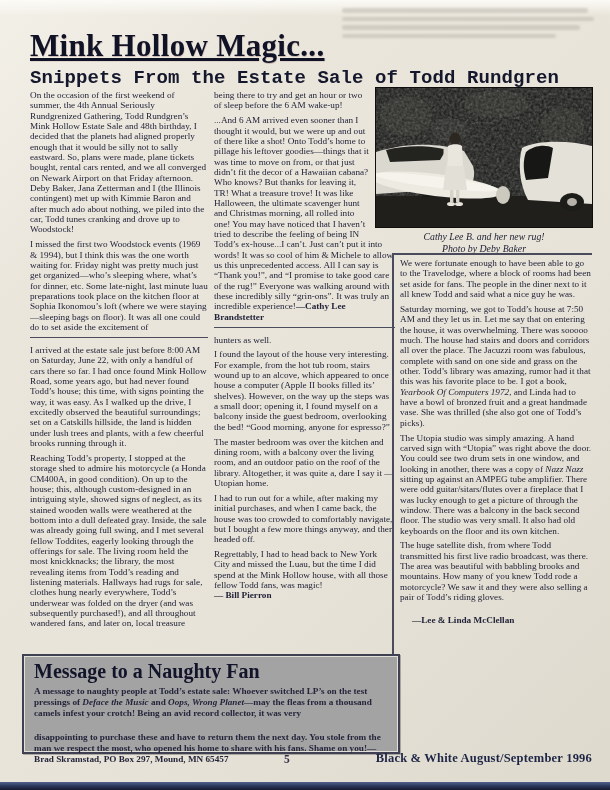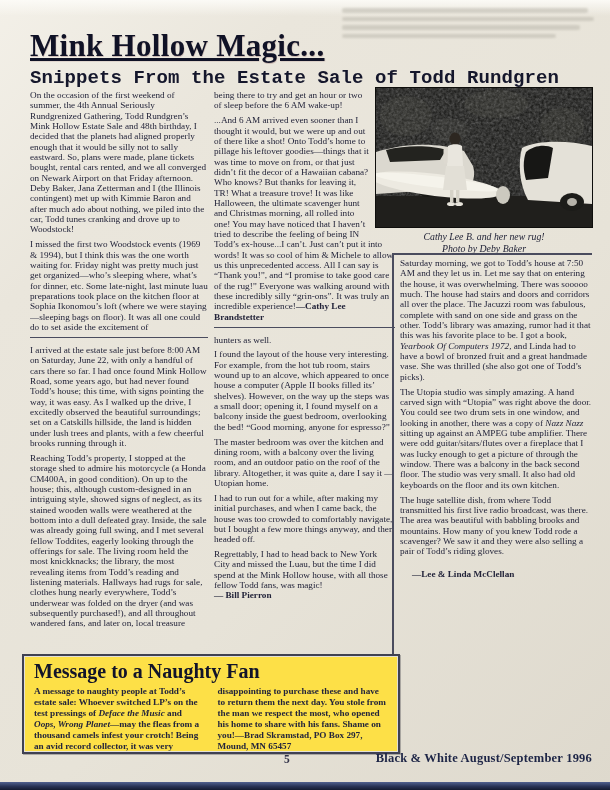--- a/index.html
+++ b/index.html
@@ -32,25 +32,25 @@
 
   .photo-frame { position:absolute; left:376px; top:88px; width:216px; height:139px;
     outline:1px solid #0e0e0c; background:#111; }
   .photo-caption { position:absolute; left:378px; top:231px; width:212px; text-align:center;
     font-weight:normal; font-style:italic; font-size:9.8px; line-height:11.5px; color:#1c1e33; }
 
   .col3-top-rule { position:absolute; left:392px; top:253px; width:200px; height:1.6px; background:#4a4c5e; }
   .col3-left-rule { position:absolute; left:392px; top:253px; width:1.6px; height:483px; background:#4a4c5e; }
 
   .naughty-box { position:absolute; left:22px; top:654px; width:378px; height:100px;
-    box-sizing:border-box; background:#fde047; border:2.5px solid #3f4152;
+    box-sizing:border-box; background:#a3a3a3; border:2.5px solid #3f4152;
     box-shadow:inset 0 0 0 1px #e3e0d7, 1px 1px 0 rgba(60,60,70,.35);
     padding:5px 10px 5px 10px; }
   .naughty-box h2 { margin:0 0 4px 0; font-size:20px; line-height:21px; font-weight:bold; color:#12142a; }
-  .naughty-cols { display:flex; gap:13px; font-weight:bold; font-size:9.2px; line-height:10.9px; color:#24253b; }
+  .naughty-cols { display:flex; gap:13px; font-weight:bold; font-size:9.2px; line-height:10.9px; color:#24253b;flex-direction:column; }
   .naughty-cols .ncol { flex:1; }
 
   .footer-page-num { position:absolute; left:284px; top:753px; font-size:11.5px; font-weight:bold; color:#33344a; }
   .footer-issue { position:absolute; right:18px; top:751px; font-size:12.5px; font-weight:bold;
     color:#1d2546; letter-spacing:.2px; }
   .bottom-band { position:absolute; left:0; bottom:0; width:610px; height:8px;
     background:linear-gradient(to bottom,#51618f 0%, #283255 55%, #141b31 100%); }
 </style>
 </head>
 <body>
@@ -133,23 +133,24 @@
 </div>
 <div class="photo-caption">
   <div>Cathy Lee B. and her new rug!</div>
   <div>Photo by Deby Baker</div>
 </div>
 
 <div class="col3-top-rule"></div>
 <div class="col3-left-rule"></div>
 
 <div class="col" id="col3">
+  <p>We were fortunate enough to have been able to go to the Travelodge, where a block of rooms had been set aside for fans. The people in the diner next to it all knew Todd and said what a nice guy he was.</p>
   <p><span>Saturday morning, we got to Todd’s house at 7:50 AM and they let us in. Let me say that on entering the house, it was overwhelming. There was sooooo much. The house had stairs and doors and corridors all over the place. The Jacuzzi room was fabulous, complete with sand on one side and grass on the other. Todd’s library was amazing, rumor had it that this was his favorite place to be. I got a book, </span><span class="it">Yearbook Of Computers 1972</span><span>, and Linda had to have a bowl of bronzed fruit and a great handmade vase. She was thrilled (she also got one of Todd’s picks).</span></p>
   <p><span>The Utopia studio was simply amazing. A hand carved sign with “Utopia” was right above the door. You could see two drum sets in one window, and looking in another, there was a copy of </span><span class="it">Nazz Nazz</span><span> sitting up against an AMPEG tube amplifier. There were odd guitar/sitars/flutes over a fireplace that I was lucky enough to get a picture of through the window. There was a balcony in the back second floor. The studio was very small. It also had old keyboards on the floor and its own kitchen.</span></p>
-  <p>The huge satellite dish, from where Todd transmitted his first live radio broadcast, was there. The area was beautiful with babbling brooks and mountains. How many of you knew Todd rode a scavenger? We saw it and they were also selling a pair of Todd’s riding gloves.</p>
+  <p>The huge satellite dish, from where Todd transmitted his first live radio broadcast, was there. The area was beautiful with babbling brooks and mountains. How many of you knew Todd rode a motorcycle? We saw it and they were also selling a pair of Todd’s riding gloves.</p>
   <p class="sig" style="margin:12px;">—Lee &amp; Linda McClellan</p>
 </div>
 
 <div class="naughty-box">
   <h2>Message to a Naughty Fan</h2>
   <div class="naughty-cols">
     <div class="ncol"><span>A message to naughty people at Todd’s estate sale: Whoever switched LP’s on the test pressings of </span><span class="it">Deface the Music</span><span> and </span><span class="it">Oops, Wrong Planet</span><span>—may the fleas from a thousand camels infest your crotch! Being an avid record collector, it was very</span></div>
     <div class="ncol">disappointing to purchase these and have to return them the next day. You stole from the man we respect the most, who opened his home to share with his fans. Shame on you!—Brad Skramstad, PO Box 297, Mound, MN 65457</div>
   </div>
 </div>

